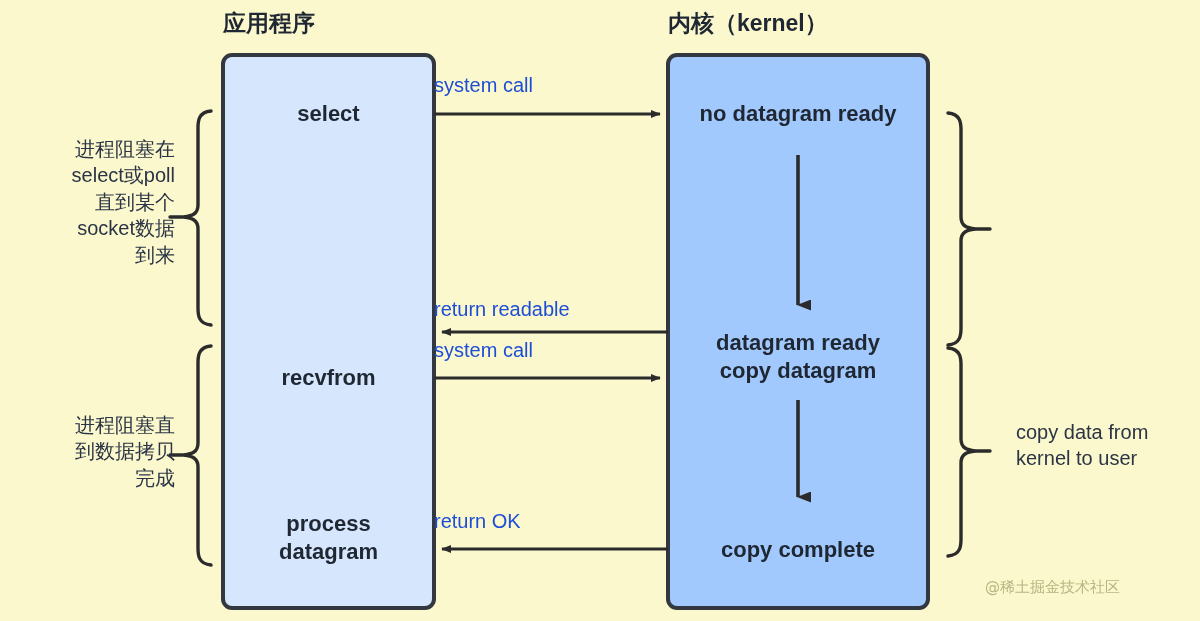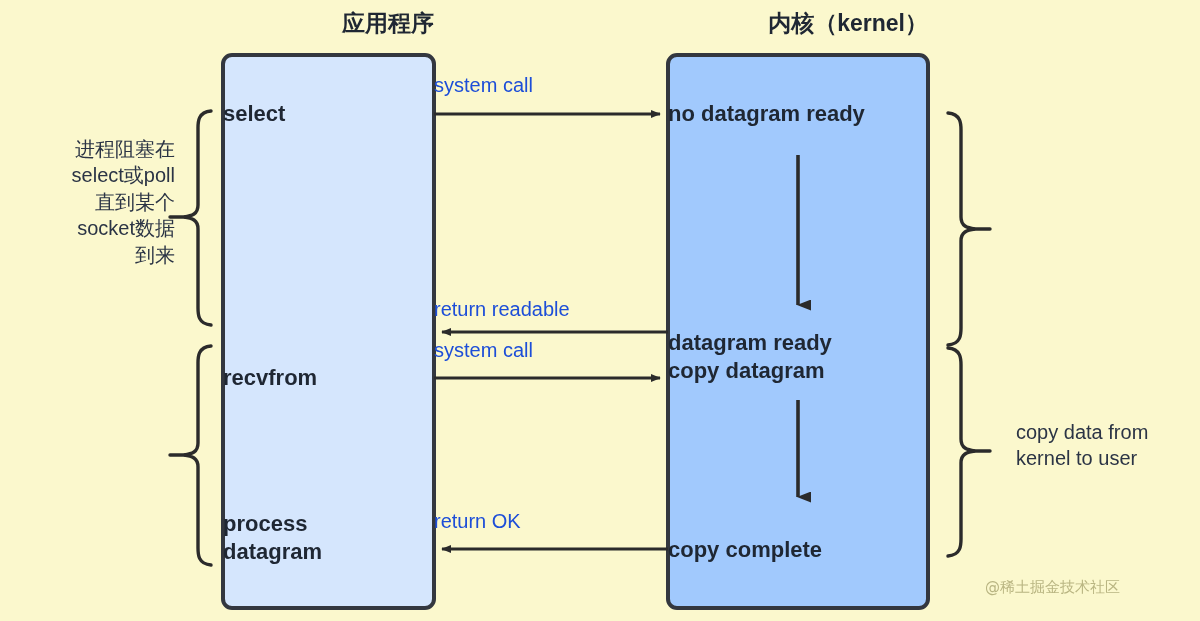--- a/index.html
+++ b/index.html
@@ -22,28 +22,28 @@
     width: 1200px;
     height: 621px;
   }
 
   .title {
     position: absolute;
     font-size: 23px;
     font-weight: 700;
     color: #1f2733;
     white-space: nowrap;
-    text-align: right;
+    text-align: left;
   }
   #title-app  { left: 223px; top: 8px;  width: 211px; }
   #title-kernel { left: 668px; top: 8px; width: 260px; }
 
   .box-label {
     position: absolute;
-    text-align: left;
+    text-align: center;
     font-size: 22px;
     font-weight: 700;
     color: #1f2733;
     line-height: 1.28;
     white-space: pre-line;
   }
   
   #lbl-select      { left: 223px; top: 100px; width: 211px; }
   #lbl-recvfrom    { left: 223px; top: 364px; width: 211px; }
   #lbl-process     { left: 223px; top: 510px; width: 211px; }
@@ -174,18 +174,21 @@
   <div class="arrow-label" id="al-syscall1">system call</div>
   <div class="arrow-label" id="al-readable">return readable</div>
   <div class="arrow-label" id="al-syscall2">system call</div>
   <div class="arrow-label" id="al-returnok">return OK</div>
 
   <div class="brace-label left" id="bl-left-1">进程阻塞在
 select或poll
 直到某个
 socket数据
 到来</div>
+  <div class="brace-label left" id="bl-left-2">进程阻塞直
+到数据拷贝
+完成</div>
   <div class="brace-label right" id="bl-right-2">copy data from
 kernel to user</div>
 
   <div id="watermark">@稀土掘金技术社区</div>
 
 </div>
 
 </body></html>

